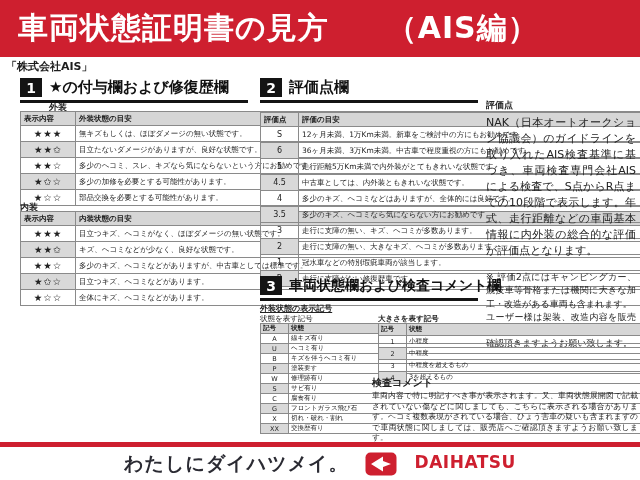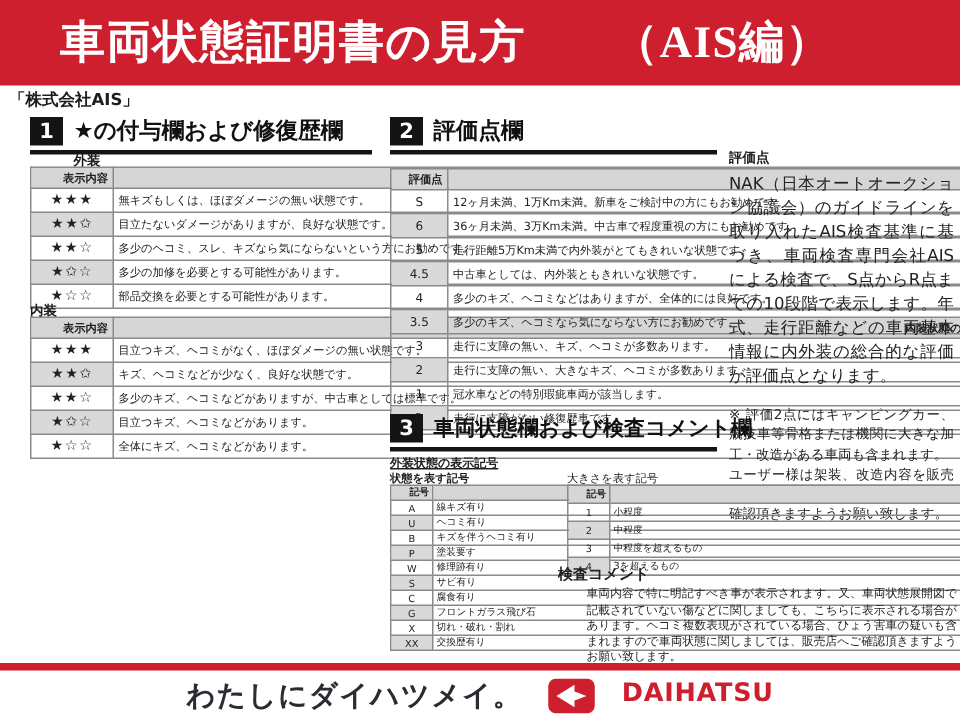--- a/index.html
+++ b/index.html
@@ -5,40 +5,40 @@
   html,body { margin:0; padding:0; background:#e8e8e8; }
   #page {
     position:relative; width:640px; height:480px; background:#ffffff;
     font-family:"DejaVu Sans","Liberation Sans",sans-serif; overflow:hidden;
     margin:0 auto; color:#222;
   }
   
   .banner {
     position:absolute; left:0; top:0; width:640px; height:57px;
     background:var(--brand-red,#ce1f2f); color:#fff;
-    display:flex; align-items:center; box-sizing:border-box; padding-left:40px;
+    display:flex; align-items:center; box-sizing:border-box; padding-left:18px;
     font-weight:bold; font-size:30px; letter-spacing:1px;
   }
-  .banner .edition { margin-left:58px;font-family:Liberation Serif, serif; }
+  .banner .edition { margin-left:58px; }
   .company { position:absolute; left:6px; top:59px; font-size:11px; font-weight:bold; color:#1d1d1d; }
 
   
   .sec-header { display:flex; align-items:center; gap:7px; border-bottom:3px solid #141414; padding-bottom:3px; }
   .sec-num {
     background:#141414; color:#fff; width:22px; height:19px; flex:0 0 22px;
     display:flex; align-items:center; justify-content:center;
     font-weight:bold; font-size:14px;
   }
   .sec-title { font-size:15px; font-weight:bold; color:#111; white-space:nowrap; }
   .sec-title.small { font-size:14px; }
 
   
   table.tbl { border-collapse:collapse; width:100%; table-layout:fixed; }
   .tbl th, .tbl td { border:1px solid #8a8a8a; padding:1px 3px; color:#222; overflow:hidden; }
-  .tbl th { background:#d6d6d6; text-align:right; font-weight:bold; font-size:7.5px; height:11px; }
+  .tbl th { background:#d6d6d6; text-align:left; font-weight:bold; font-size:7.5px; height:11px; }
   .tbl td { font-size:7.5px; }
   .tbl td:first-child { text-align:center; }
   .tbl tbody tr:nth-child(even) td:first-child { background:#d9d9d9; }
 
   
   .sec1 { position:absolute; left:20px; top:78px; width:228px; }
   .grp-label { font-size:9px; font-weight:bold; color:#1d1d1d; }
   .star-tbl td { height:13px; }
   .star-tbl td:first-child { font-size:9.5px; letter-spacing:1px; }
   .ext-label { position:absolute; left:20px; top:101px;margin-left:29px; }
@@ -54,30 +54,30 @@
 
   
   .side { position:absolute; left:486px; top:99px; width:150px; }
   .side-title { font-size:9px; font-weight:bold; margin-bottom:3px; }
   .side-body { font-size:11px; line-height:1.45; text-align:justify; }
   .side-caution { margin-top:13px; font-size:9px; line-height:1.45; white-space:pre-line; text-align:justify; }
 
   
   .sec3 { position:absolute; left:260px; top:276px; width:218px; }
   .subtitle { position:absolute; left:260px; top:303px; font-size:8px; font-weight:bold; text-decoration:underline; }
-  .cond-label { position:absolute; left:260px; top:314px; font-size:7.5px; font-weight:bold; }
+  .cond-label { position:absolute; left:260px; top:314px; font-size:7.5px; font-weight:normal; }
   .cond-table { position:absolute; left:260px; top:323px; width:108px; }
   .cond-table th, .cond-table td { font-size:6.5px; padding:0 2px; height:9px; }
-  .size-label { position:absolute; left:378px; top:314px; font-size:7.5px; font-weight:normal; }
+  .size-label { position:absolute; left:378px; top:314px; font-size:7.5px; font-weight:bold; }
   .size-table { position:absolute; left:378px; top:323px; width:106px; }
   .size-table th, .size-table td { font-size:6.5px; padding:0 2px; height:11px; }
 
   .comment { position:absolute; left:372px; top:376px; width:266px; }
   .comment-title { font-size:10px; font-weight:bold; margin-bottom:1px; }
-  .comment-body { font-size:7.8px; line-height:1.35; text-align:justify;margin-left:19px; }
+  .comment-body { font-size:7.8px; line-height:1.35; text-align:justify; }
 
   
   .footer-bar { position:absolute; left:0; top:442px; width:640px; height:5px; background:var(--brand-red,#ce1f2f); }
   .footer { position:absolute; left:0; top:447px; width:640px; height:33px; display:flex; align-items:center; justify-content:center; gap:16px;border-radius:13px; }
   .slogan { font-size:19px; font-weight:bold; color:#2b2b33; letter-spacing:1px; }
   .brand { display:flex; align-items:flex-start; gap:18px; }
   .brand-name { font-size:17px; font-weight:bold; color:var(--brand-red,#ce1f2f); letter-spacing:0.5px; }
 </style>
 </head>
 <body>

